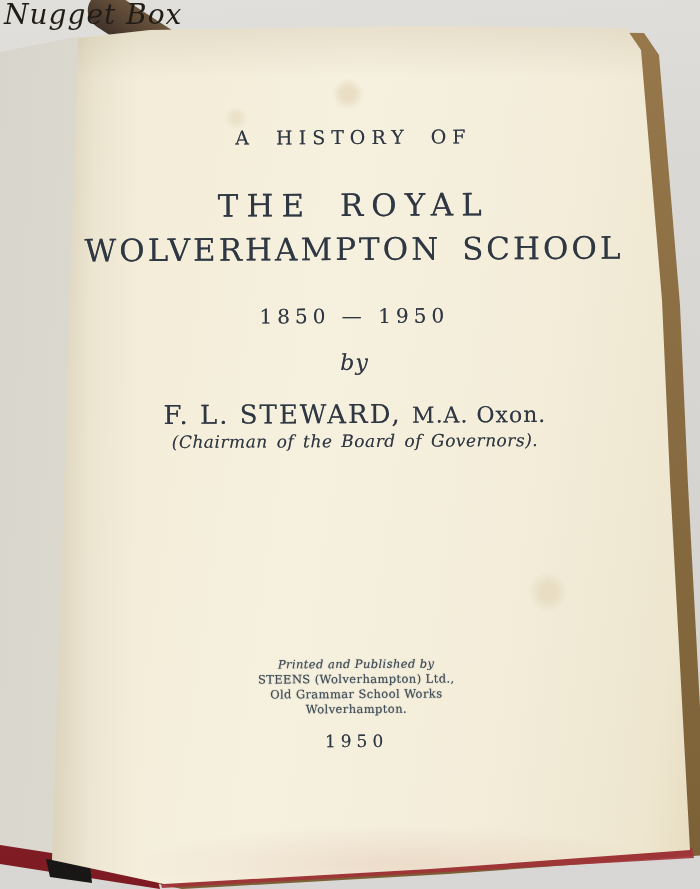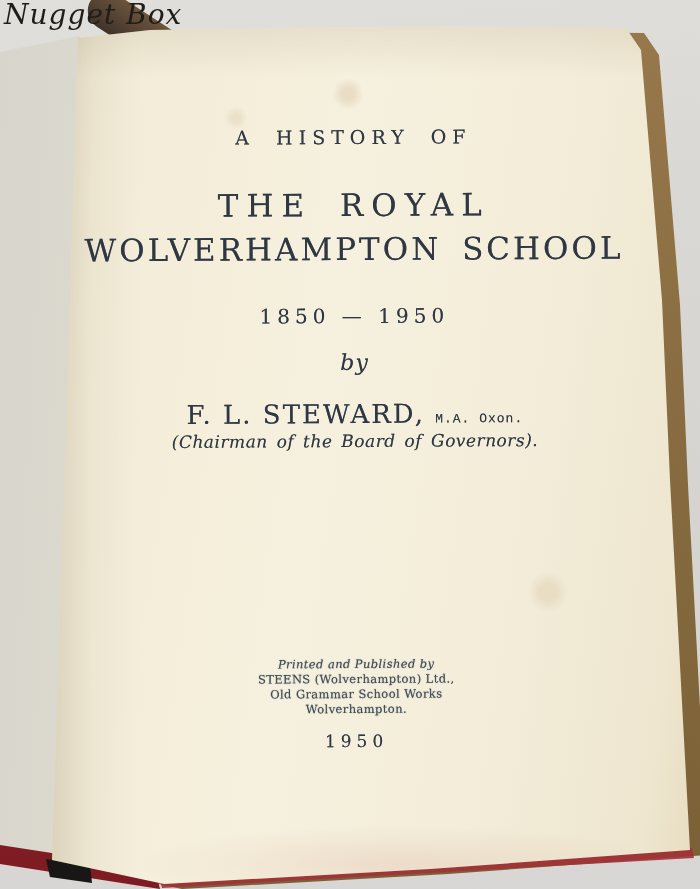--- a/index.html
+++ b/index.html
@@ -64,21 +64,21 @@
     color:#2e3742;text-align:center;transform:rotate(-.3deg);
     text-shadow:0 0 .6px rgba(46,55,66,.55);
   }
   .content>div{left:0;width:100%;}
   .pretitle{top:126px;font-size:19px;letter-spacing:6px;word-spacing:9px;}
   .title-1{top:187px;font-size:31px;letter-spacing:8px;word-spacing:10px;}
   .title-2{top:231px;font-size:31px;letter-spacing:3px;word-spacing:8px;}
   .daterange{top:304px;font-size:20px;letter-spacing:5px;}
   .byline{top:350px;font-size:22px;font-style:italic;letter-spacing:1px;}
   .authorline{top:399px;font-size:26px;letter-spacing:2px;}
-  .degree{position:static;font-size:13px;letter-spacing:1px;font-family:Liberation Mono, monospace;}
+  .degree{position:static;font-size:22px;letter-spacing:1px;}
   .role{top:431px;font-size:17px;font-style:italic;letter-spacing:.5px;word-spacing:3px;}
   .imprint{top:657px;font-size:11.5px;line-height:15px;color:#414e58;letter-spacing:.4px;text-shadow:0 0 1px rgba(65,78,88,.7);}
   .imprint .line{position:static;display:block;}
   .imprint .it{font-style:italic;}
   .year{top:731px;font-size:17px;letter-spacing:5px;}
   
   .watermark{
     top:-2px;left:4px;font-size:28px;font-style:italic;letter-spacing:1px;
     color:#201c18;font-family:"DejaVu Serif",serif;
   }

